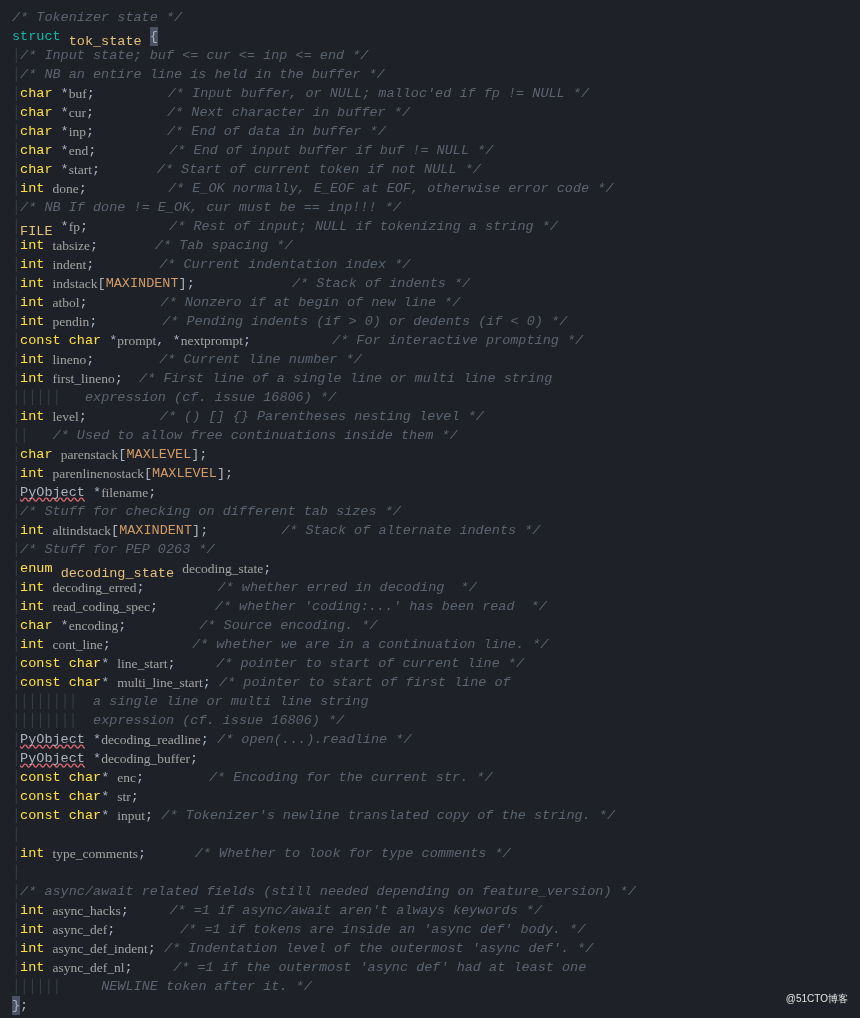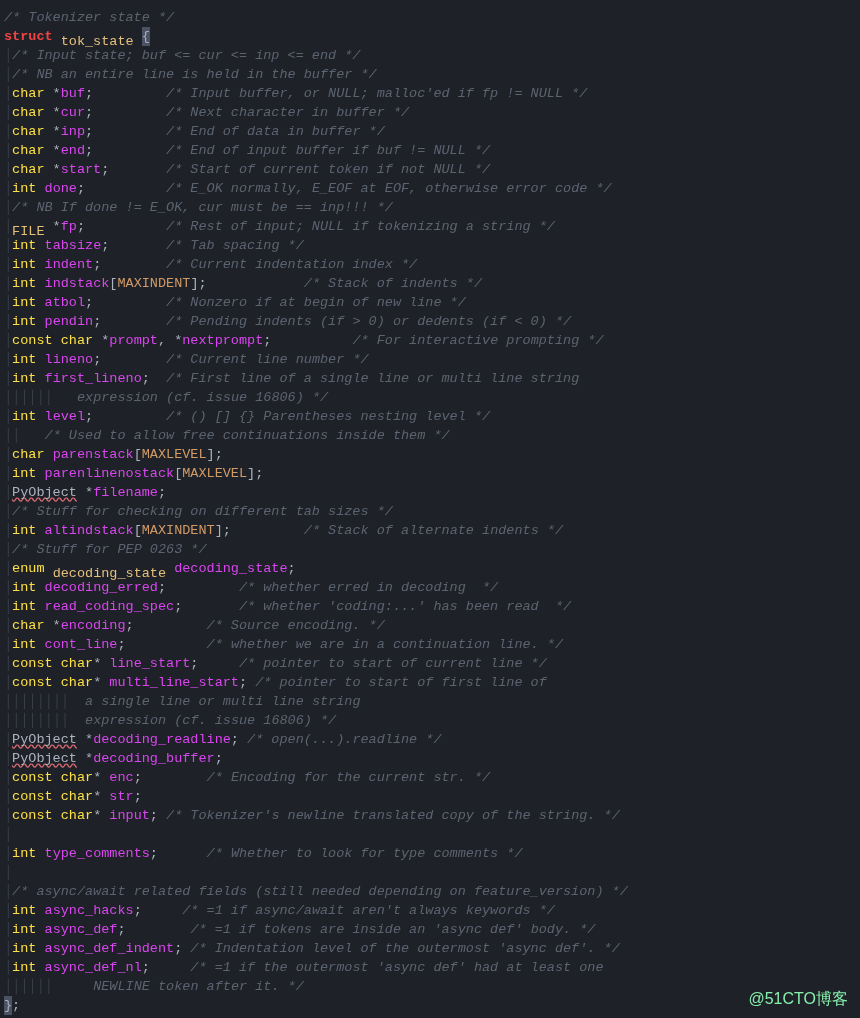--- a/index.html
+++ b/index.html
@@ -8,43 +8,43 @@
     color: #abb2bf;
     font-family: "Consolas", "Monaco", "Courier New", monospace;
     font-size: 13.5px;
     line-height: 19px;
     width: 860px;
     height: 1018px;
     overflow: hidden;
     position: relative;
   }
   .editor {
-    padding: 8px 0 0 4px;
+    padding: 8px 0 0 12px;
     white-space: pre;
     text-align: right;
   }
   .line {
     height: 19px;
     display: flex;
     align-items: center;
   }
   .tok-comment { color: #5c6370; font-style: italic; }
   .tok-type { color: #fde047; }
-  .tok-ident { color: #d946ef; }
+  .tok-ident { color: #a3a3a3; font-family: Liberation Serif, serif; }
   .tok-const { color: #d19a66; font-family: Liberation Mono, monospace; }
-  .tok-struct { color: #ef4444; font-weight: bold; }
+  .tok-struct { color: #14b8a6; }
   .tok-name { color: #e5c07b; margin-top: 10px; }
   .err { text-decoration: underline wavy #e06c75; text-decoration-skip-ink: none; }
   .brace-hl { background: #4b5263; }
   .watermark {
     position: absolute;
     right: 12px;
     bottom: 10px;
-    color: #86efac;
-    font-size: 16px;
+    color: #e5e5e5;
+    font-size: 10px;
     font-family: sans-serif;
   }
   .ig { color:#3a3f4b; user-select:none; }
 </style>
 </head>
 <body>
 
 <div class="editor" id="editor"><div class="line"><span class="tok-comment">/* Tokenizer state */</span></div><div class="line"><span class="tok-struct">struct</span><span> </span><span class="tok-name">tok_state</span><span> </span><span class="brace-hl">{</span></div><div class="line"><span class="ig">│</span>   <span class="tok-comment">/* Input state; buf &lt;= cur &lt;= inp &lt;= end */</span></div><div class="line"><span class="ig">│</span>   <span class="tok-comment">/* NB an entire line is held in the buffer */</span></div><div class="line"><span class="ig">│</span>   <span class="tok-type">char</span><span> *</span><span class="tok-ident">buf</span><span>;         </span><span class="tok-comment">/* Input buffer, or NULL; malloc'ed if fp != NULL */</span></div><div class="line"><span class="ig">│</span>   <span class="tok-type">char</span><span> *</span><span class="tok-ident">cur</span><span>;         </span><span class="tok-comment">/* Next character in buffer */</span></div><div class="line"><span class="ig">│</span>   <span class="tok-type">char</span><span> *</span><span class="tok-ident">inp</span><span>;         </span><span class="tok-comment">/* End of data in buffer */</span></div><div class="line"><span class="ig">│</span>   <span class="tok-type">char</span><span> *</span><span class="tok-ident">end</span><span>;         </span><span class="tok-comment">/* End of input buffer if buf != NULL */</span></div><div class="line"><span class="ig">│</span>   <span class="tok-type">char</span><span> *</span><span class="tok-ident">start</span><span>;       </span><span class="tok-comment">/* Start of current token if not NULL */</span></div><div class="line"><span class="ig">│</span>   <span class="tok-type">int</span><span> </span><span class="tok-ident">done</span><span>;          </span><span class="tok-comment">/* E_OK normally, E_EOF at EOF, otherwise error code */</span></div><div class="line"><span class="ig">│</span>   <span class="tok-comment">/* NB If done != E_OK, cur must be == inp!!! */</span></div><div class="line"><span class="ig">│</span>   <span class="tok-name">FILE</span><span> *</span><span class="tok-ident">fp</span><span>;          </span><span class="tok-comment">/* Rest of input; NULL if tokenizing a string */</span></div><div class="line"><span class="ig">│</span>   <span class="tok-type">int</span><span> </span><span class="tok-ident">tabsize</span><span>;       </span><span class="tok-comment">/* Tab spacing */</span></div><div class="line"><span class="ig">│</span>   <span class="tok-type">int</span><span> </span><span class="tok-ident">indent</span><span>;        </span><span class="tok-comment">/* Current indentation index */</span></div><div class="line"><span class="ig">│</span>   <span class="tok-type">int</span><span> </span><span class="tok-ident">indstack</span><span>[</span><span class="tok-const">MAXINDENT</span><span>];            </span><span class="tok-comment">/* Stack of indents */</span></div><div class="line"><span class="ig">│</span>   <span class="tok-type">int</span><span> </span><span class="tok-ident">atbol</span><span>;         </span><span class="tok-comment">/* Nonzero if at begin of new line */</span></div><div class="line"><span class="ig">│</span>   <span class="tok-type">int</span><span> </span><span class="tok-ident">pendin</span><span>;        </span><span class="tok-comment">/* Pending indents (if &gt; 0) or dedents (if &lt; 0) */</span></div><div class="line"><span class="ig">│</span>   <span class="tok-type">const</span><span> </span><span class="tok-type">char</span><span> *</span><span class="tok-ident">prompt</span><span>, *</span><span class="tok-ident">nextprompt</span><span>;          </span><span class="tok-comment">/* For interactive prompting */</span></div><div class="line"><span class="ig">│</span>   <span class="tok-type">int</span><span> </span><span class="tok-ident">lineno</span><span>;        </span><span class="tok-comment">/* Current line number */</span></div><div class="line"><span class="ig">│</span>   <span class="tok-type">int</span><span> </span><span class="tok-ident">first_lineno</span><span>;  </span><span class="tok-comment">/* First line of a single line or multi line string</span></div><div class="line"><span class="ig">│</span>   <span class="ig">│</span>   <span class="ig">│</span>   <span class="ig">│</span>   <span class="ig">│</span>   <span class="ig">│</span>   <span class="tok-comment">   expression (cf. issue 16806) */</span></div><div class="line"><span class="ig">│</span>   <span class="tok-type">int</span><span> </span><span class="tok-ident">level</span><span>;         </span><span class="tok-comment">/* () [] {} Parentheses nesting level */</span></div><div class="line"><span class="ig">│</span>   <span class="ig">│</span>   <span>   </span><span class="tok-comment">/* Used to allow free continuations inside them */</span></div><div class="line"><span class="ig">│</span>   <span class="tok-type">char</span><span> </span><span class="tok-ident">parenstack</span><span>[</span><span class="tok-const">MAXLEVEL</span><span>];</span></div><div class="line"><span class="ig">│</span>   <span class="tok-type">int</span><span> </span><span class="tok-ident">parenlinenostack</span><span>[</span><span class="tok-const">MAXLEVEL</span><span>];</span></div><div class="line"><span class="ig">│</span>   <span class="err">PyObject</span><span> *</span><span class="tok-ident">filename</span><span>;</span></div><div class="line"><span class="ig">│</span>   <span class="tok-comment">/* Stuff for checking on different tab sizes */</span></div><div class="line"><span class="ig">│</span>   <span class="tok-type">int</span><span> </span><span class="tok-ident">altindstack</span><span>[</span><span class="tok-const">MAXINDENT</span><span>];         </span><span class="tok-comment">/* Stack of alternate indents */</span></div><div class="line"><span class="ig">│</span>   <span class="tok-comment">/* Stuff for PEP 0263 */</span></div><div class="line"><span class="ig">│</span>   <span class="tok-type">enum</span><span> </span><span class="tok-name">decoding_state</span><span> </span><span class="tok-ident">decoding_state</span><span>;</span></div><div class="line"><span class="ig">│</span>   <span class="tok-type">int</span><span> </span><span class="tok-ident">decoding_erred</span><span>;         </span><span class="tok-comment">/* whether erred in decoding  */</span></div><div class="line"><span class="ig">│</span>   <span class="tok-type">int</span><span> </span><span class="tok-ident">read_coding_spec</span><span>;       </span><span class="tok-comment">/* whether 'coding:...' has been read  */</span></div><div class="line"><span class="ig">│</span>   <span class="tok-type">char</span><span> *</span><span class="tok-ident">encoding</span><span>;         </span><span class="tok-comment">/* Source encoding. */</span></div><div class="line"><span class="ig">│</span>   <span class="tok-type">int</span><span> </span><span class="tok-ident">cont_line</span><span>;          </span><span class="tok-comment">/* whether we are in a continuation line. */</span></div><div class="line"><span class="ig">│</span>   <span class="tok-type">const</span><span> </span><span class="tok-type">char</span><span>* </span><span class="tok-ident">line_start</span><span>;     </span><span class="tok-comment">/* pointer to start of current line */</span></div><div class="line"><span class="ig">│</span>   <span class="tok-type">const</span><span> </span><span class="tok-type">char</span><span>* </span><span class="tok-ident">multi_line_start</span><span>; </span><span class="tok-comment">/* pointer to start of first line of</span></div><div class="line"><span class="ig">│</span>   <span class="ig">│</span>   <span class="ig">│</span>   <span class="ig">│</span>   <span class="ig">│</span>   <span class="ig">│</span>   <span class="ig">│</span>   <span class="ig">│</span>   <span class="tok-comment">  a single line or multi line string</span></div><div class="line"><span class="ig">│</span>   <span class="ig">│</span>   <span class="ig">│</span>   <span class="ig">│</span>   <span class="ig">│</span>   <span class="ig">│</span>   <span class="ig">│</span>   <span class="ig">│</span>   <span class="tok-comment">  expression (cf. issue 16806) */</span></div><div class="line"><span class="ig">│</span>   <span class="err">PyObject</span><span> *</span><span class="tok-ident">decoding_readline</span><span>; </span><span class="tok-comment">/* open(...).readline */</span></div><div class="line"><span class="ig">│</span>   <span class="err">PyObject</span><span> *</span><span class="tok-ident">decoding_buffer</span><span>;</span></div><div class="line"><span class="ig">│</span>   <span class="tok-type">const</span><span> </span><span class="tok-type">char</span><span>* </span><span class="tok-ident">enc</span><span>;        </span><span class="tok-comment">/* Encoding for the current str. */</span></div><div class="line"><span class="ig">│</span>   <span class="tok-type">const</span><span> </span><span class="tok-type">char</span><span>* </span><span class="tok-ident">str</span><span>;</span></div><div class="line"><span class="ig">│</span>   <span class="tok-type">const</span><span> </span><span class="tok-type">char</span><span>* </span><span class="tok-ident">input</span><span>; </span><span class="tok-comment">/* Tokenizer's newline translated copy of the string. */</span></div><div class="line"><span class="ig">│</span>   <span></span></div><div class="line"><span class="ig">│</span>   <span class="tok-type">int</span><span> </span><span class="tok-ident">type_comments</span><span>;      </span><span class="tok-comment">/* Whether to look for type comments */</span></div><div class="line"><span class="ig">│</span>   <span></span></div><div class="line"><span class="ig">│</span>   <span class="tok-comment">/* async/await related fields (still needed depending on feature_version) */</span></div><div class="line"><span class="ig">│</span>   <span class="tok-type">int</span><span> </span><span class="tok-ident">async_hacks</span><span>;     </span><span class="tok-comment">/* =1 if async/await aren't always keywords */</span></div><div class="line"><span class="ig">│</span>   <span class="tok-type">int</span><span> </span><span class="tok-ident">async_def</span><span>;        </span><span class="tok-comment">/* =1 if tokens are inside an 'async def' body. */</span></div><div class="line"><span class="ig">│</span>   <span class="tok-type">int</span><span> </span><span class="tok-ident">async_def_indent</span><span>; </span><span class="tok-comment">/* Indentation level of the outermost 'async def'. */</span></div><div class="line"><span class="ig">│</span>   <span class="tok-type">int</span><span> </span><span class="tok-ident">async_def_nl</span><span>;     </span><span class="tok-comment">/* =1 if the outermost 'async def' had at least one</span></div><div class="line"><span class="ig">│</span>   <span class="ig">│</span>   <span class="ig">│</span>   <span class="ig">│</span>   <span class="ig">│</span>   <span class="ig">│</span>   <span class="tok-comment">     NEWLINE token after it. */</span></div><div class="line"><span class="brace-hl">}</span><span>;</span></div></div>
 <div class="watermark">@51CTO博客</div>
 

